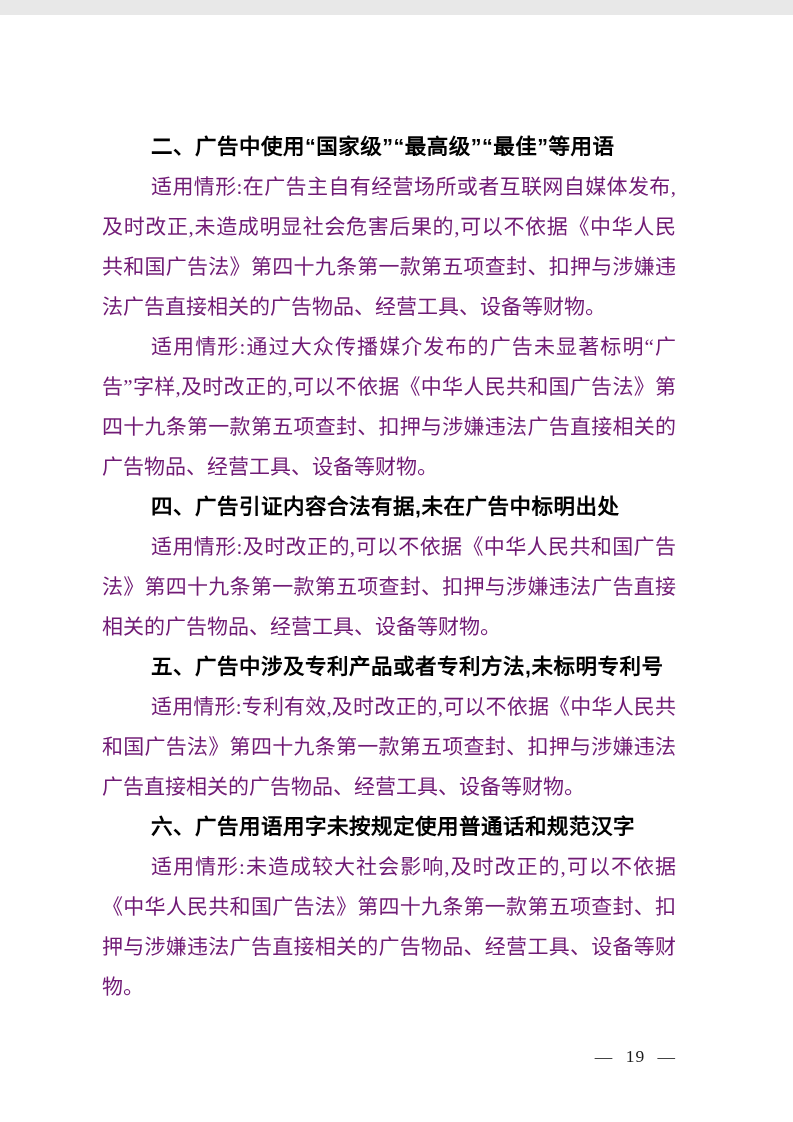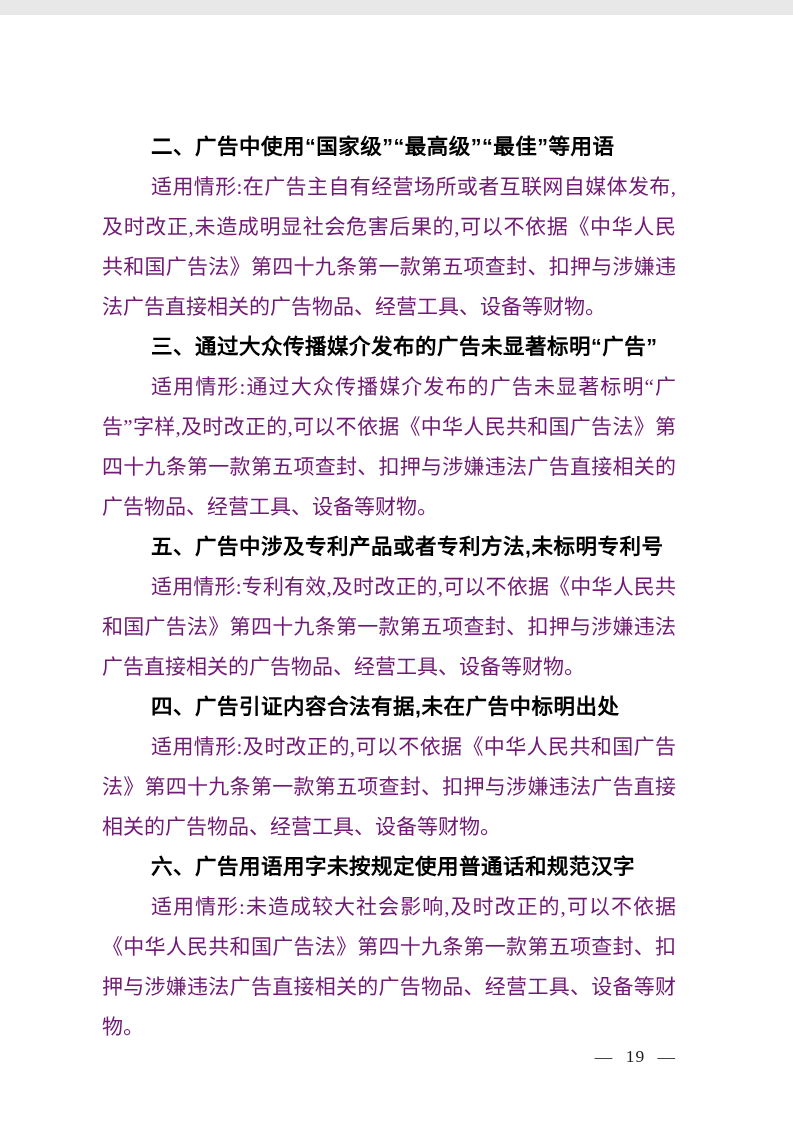--- a/index.html
+++ b/index.html
@@ -65,32 +65,31 @@
 
 <div class="page">
   <main class="content">
 
     <section class="section">
       <h2 class="section-heading">二、广告中使用“国家级”“最高级”“最佳”等用语</h2>
       <p class="section-paragraph">适用情形:在广告主自有经营场所或者互联网自媒体发布,及时改正,未造成明显社会危害后果的,可以不依据《中华人民共和国广告法》第四十九条第一款第五项查封、扣押与涉嫌违法广告直接相关的广告物品、经营工具、设备等财物。</p>
     </section>
 
     <section class="section">
-      <h2 class="section-heading">三、通过大众传播媒介发布的广告未显著标明“广告”</h2>
       <p class="section-paragraph">适用情形:通过大众传播媒介发布的广告未显著标明“广告”字样,及时改正的,可以不依据《中华人民共和国广告法》第四十九条第一款第五项查封、扣押与涉嫌违法广告直接相关的广告物品、经营工具、设备等财物。</p>
+    </section>
+
+    <section class="section">
+      <h2 class="section-heading">四、广告引证内容合法有据,未在广告中标明出处</h2>
+      <p class="section-paragraph">适用情形:及时改正的,可以不依据《中华人民共和国广告法》第四十九条第一款第五项查封、扣押与涉嫌违法广告直接相关的广告物品、经营工具、设备等财物。</p>
     </section>
 
     <section class="section">
       <h2 class="section-heading">五、广告中涉及专利产品或者专利方法,未标明专利号</h2>
       <p class="section-paragraph">适用情形:专利有效,及时改正的,可以不依据《中华人民共和国广告法》第四十九条第一款第五项查封、扣押与涉嫌违法广告直接相关的广告物品、经营工具、设备等财物。</p>
-    </section>
-
-    <section class="section">
-      <h2 class="section-heading">四、广告引证内容合法有据,未在广告中标明出处</h2>
-      <p class="section-paragraph">适用情形:及时改正的,可以不依据《中华人民共和国广告法》第四十九条第一款第五项查封、扣押与涉嫌违法广告直接相关的广告物品、经营工具、设备等财物。</p>
     </section>
 
     <section class="section">
       <h2 class="section-heading">六、广告用语用字未按规定使用普通话和规范汉字</h2>
       <p class="section-paragraph">适用情形:未造成较大社会影响,及时改正的,可以不依据《中华人民共和国广告法》第四十九条第一款第五项查封、扣押与涉嫌违法广告直接相关的广告物品、经营工具、设备等财物。</p>
     </section>
 
   </main>
 
   <div class="page-number">— 19 —</div>

